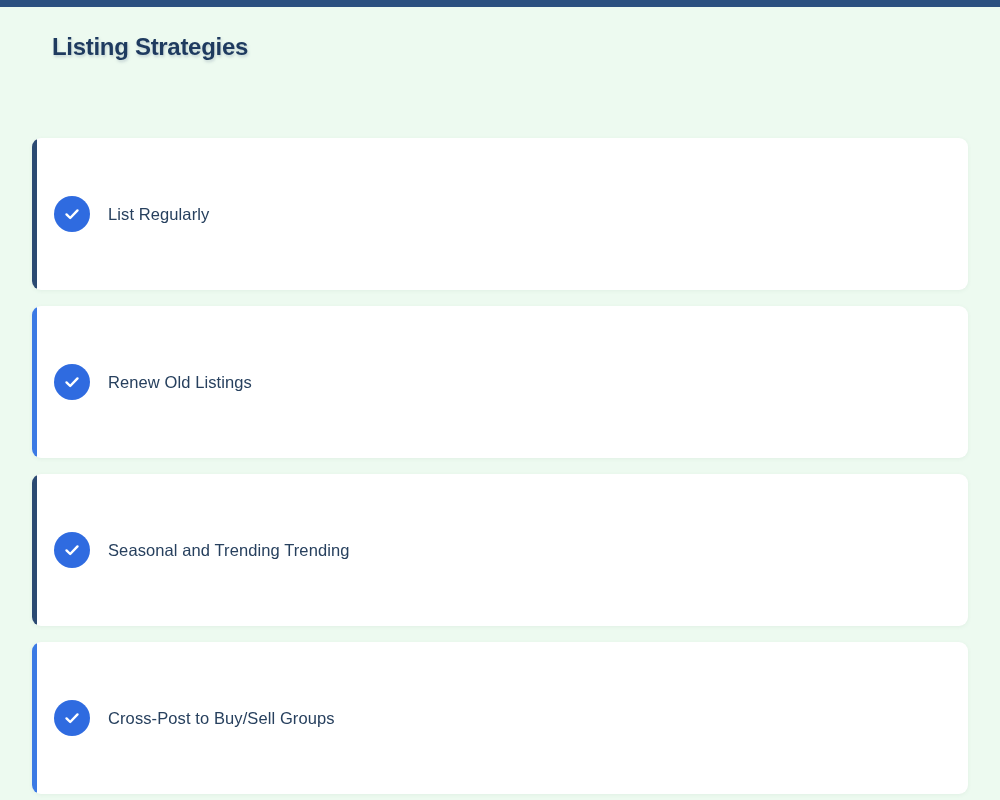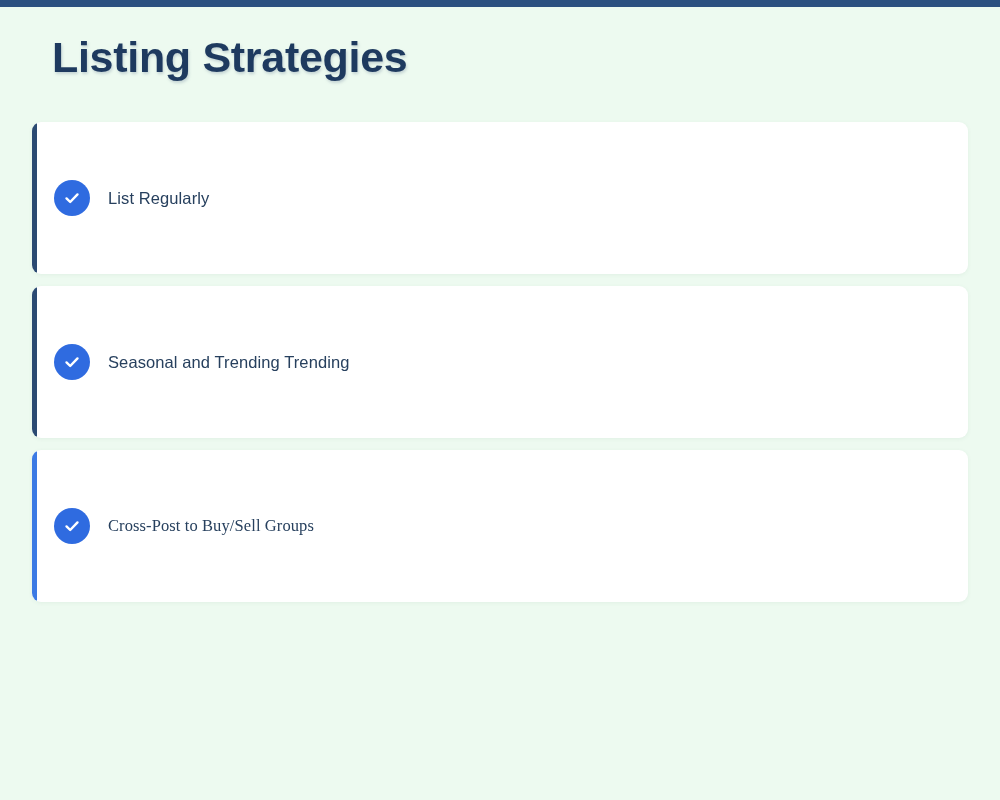--- a/index.html
+++ b/index.html
@@ -24,21 +24,21 @@
     width: 1000px;
     height: 7px;
     background: #2b5080;
   }
 
   
   .page-title {
     position: absolute;
     top: 33px;
     left: 52px;
-    font-size: 43px;
+    font-size: 24px;
     font-weight: bold;
     color: #1e3a5f;
     letter-spacing: -0.3px;
     text-shadow: 1px 2px 3px rgba(120,140,160,0.35);
     white-space: nowrap;
   }
 
   
   .card-list {
     position: absolute;
@@ -51,23 +51,24 @@
     position: relative;
     width: 936px;
     height: 152px;
     margin-bottom: 12px;
     display: flex;
     align-items: center;
     background: #ffffff;
     border-radius: 9px;
     box-shadow: 0 1px 4px rgba(70,110,90,0.07);
     overflow: hidden;
+    margin-top: 16px;
   }
 
-  .strategy-card:last-child { margin-bottom: 0; font-family: Liberation Serif, serif; }
+  .strategy-card:last-child { margin-bottom: 0; }
 
   .accent-bar {
     position: absolute;
     left: 0; top: 0;
     width: 5px;
     height: 152px;
     border-radius: 3px;
   }
 
   .accent-navy  { background: #2b4a72; }
@@ -111,20 +112,29 @@
   <div class="strategy-card">
     <span class="accent-bar accent-navy"></span>
     <span class="check-badge">
       <svg width="20" height="20" viewBox="0 0 20 20" aria-hidden="true">
         <path d="M4.5 10.4 L8.2 14 L15.5 6.4" fill="none" stroke="#ffffff" stroke-width="2.4" stroke-linecap="round" stroke-linejoin="round"></path>
       </svg>
     </span>
     <span class="card-label">List Regularly</span>
   </div>
 
+  <div class="strategy-card">
+    <span class="accent-bar accent-blue"></span>
+    <span class="check-badge">
+      <svg width="20" height="20" viewBox="0 0 20 20" aria-hidden="true">
+        <path d="M4.5 10.4 L8.2 14 L15.5 6.4" fill="none" stroke="#ffffff" stroke-width="2.4" stroke-linecap="round" stroke-linejoin="round"></path>
+      </svg>
+    </span>
+    <span class="card-label">Renew Old Listings</span>
+  </div>
 
   <div class="strategy-card">
     <span class="accent-bar accent-navy"></span>
     <span class="check-badge">
       <svg width="20" height="20" viewBox="0 0 20 20" aria-hidden="true">
         <path d="M4.5 10.4 L8.2 14 L15.5 6.4" fill="none" stroke="#ffffff" stroke-width="2.4" stroke-linecap="round" stroke-linejoin="round"></path>
       </svg>
     </span>
     <span class="card-label">Seasonal and Trending Trending</span>
   </div>

